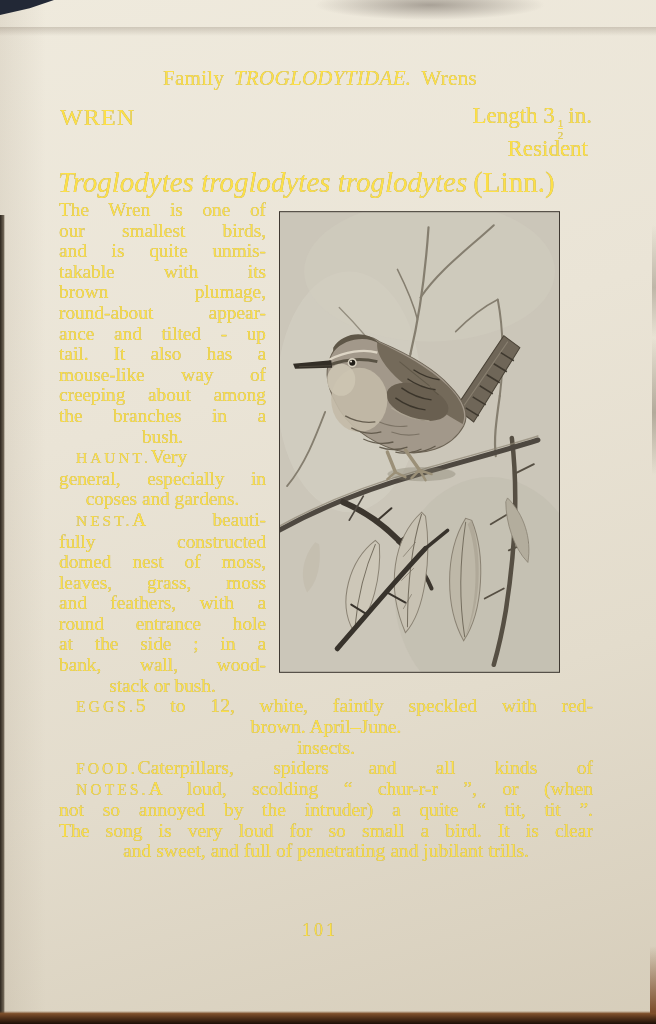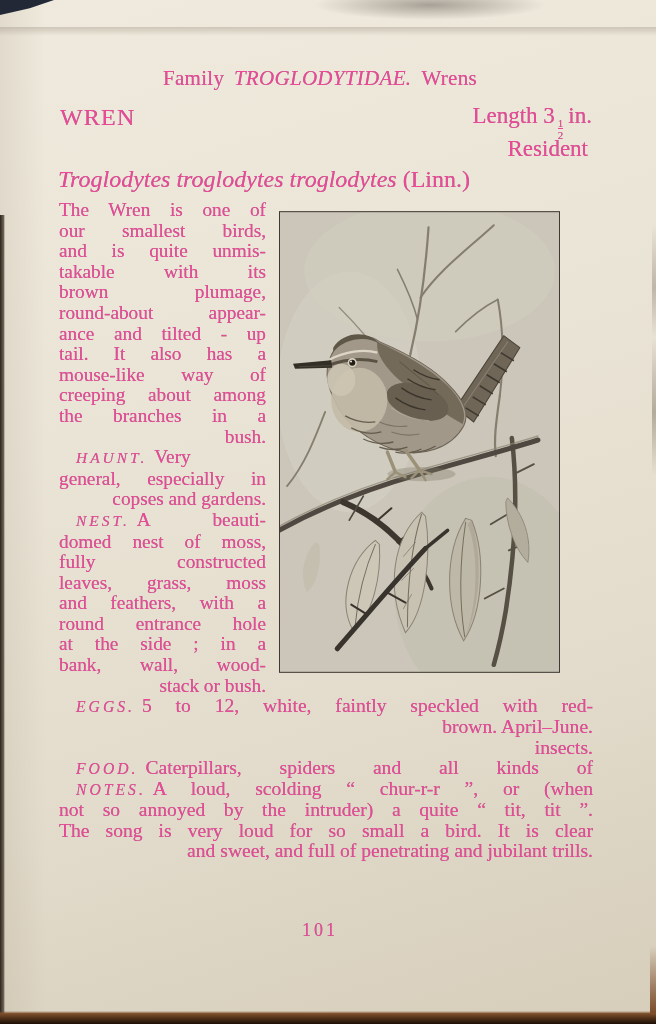--- a/index.html
+++ b/index.html
@@ -1,17 +1,17 @@
 <!DOCTYPE html>
 <html><head>
 <meta charset="utf-8">
 <style>
   html,body{margin:0;padding:0;background:#17130f;}
   #stage{position:relative;width:656px;height:1024px;overflow:hidden;
-         font-family:"Liberation Serif", serif;color:#ec4899;background:#17130f;}
+         font-family:"Liberation Serif", serif;color:#fde047;background:#17130f;}
   
   #paper{position:absolute;inset:0;
          background:linear-gradient(163deg,#efeadd 0%,#eae4d6 38%,#e3dccc 68%,#d6cdba 100%);}
   .left-gutter-shade{position:absolute;left:0;top:0;bottom:0;width:46px;
          background:linear-gradient(90deg,rgba(110,90,65,.10),rgba(110,90,65,0));}
   .top-crease{position:absolute;left:0;top:27px;width:100%;height:9px;
          background:linear-gradient(180deg,rgba(80,62,45,.20),rgba(80,62,45,0));}
   .top-smudge{position:absolute;left:315px;top:-10px;width:230px;height:30px;border-radius:50%;
          background:radial-gradient(closest-side,rgba(72,62,56,.42),rgba(72,62,56,0));}
   .corner-dark{position:absolute;left:0;top:0;width:54px;height:15px;background:#222836;
@@ -28,33 +28,33 @@
   .family-line{position:absolute;left:40px;top:66px;width:560px;text-align:center;
          font-size:21px;letter-spacing:.3px;}
   .family-line .it{font-style:italic;margin:0 5px 0 4px;}
   .page-title{position:absolute;left:60px;top:104px;font-size:24px;letter-spacing:1.2px;font-family:Liberation Serif, serif;}
   .length-line{position:absolute;right:64px;top:103px;font-size:23px;text-align:center;margin-left:48px;}
   .resident-line{position:absolute;right:68px;top:136px;font-size:23px;text-align:right;}
   .frac{display:inline-flex;flex-direction:column;align-items:center;vertical-align:-4px;
         margin-left:3px;font-size:11px;line-height:9px;}
   .frac .fd{border-top:1px solid currentColor;padding-top:1px;line-height:10px;}
   .unit{margin-left:5px;}
-  .species-line{position:absolute;left:58px;top:166px;font-size:24px;}
+  .species-line{position:absolute;left:58px;top:166px;font-size:29px;}
   .species-line .sp{font-style:italic;}
   .species-line .auth{margin-left:6px;}
   
   .leftcol{position:absolute;left:59px;top:200px;width:207px;
            font-size:19.3px;line-height:20.6px;}
   .notes{position:absolute;left:59px;top:696px;width:534px;
            font-size:19.6px;line-height:20.3px;}
-  .tl{text-align:right;white-space:nowrap;}
+  .tl{text-align:center;white-space:nowrap;}
   .tl.j{white-space:normal;text-align:justify;text-align-last:justify;}
   .tl.ind{text-indent:17px;}
   .head{font-size:.80em;letter-spacing:3px;}
-  .head:not(:empty){margin-right:7px;font-style:italic;}
+  .head:not(:empty){}
   #stage .tl, #stage .family-line, #stage .page-title, #stage .length-line,
   #stage .resident-line, #stage .species-line, #stage .page-num{
         text-shadow:0 0 .5px rgba(59,58,64,.55);}
   .page-num{position:absolute;left:40px;top:920px;width:560px;text-align:center;
         font-size:18px;letter-spacing:3px;}
   
   .plate{position:absolute;left:279px;top:211px;width:281px;height:462px;}
   .plate svg{display:block;width:100%;height:100%;}
 </style>
 </head>
@@ -100,22 +100,22 @@
     <div class="tl j"><span class="rest">ance and tilted - up</span></div>
     <div class="tl j"><span class="rest">tail.  It also has a</span></div>
     <div class="tl j"><span class="rest">mouse-like way of</span></div>
     <div class="tl j"><span class="rest">creeping about among</span></div>
     <div class="tl j"><span class="rest">the branches in a</span></div>
     <div class="tl"><span class="rest">bush.</span></div>
     <div class="tl j ind"><span class="head">HAUNT.</span><span class="rest">Very</span></div>
     <div class="tl j"><span class="rest">general, especially in</span></div>
     <div class="tl"><span class="rest">copses and gardens.</span></div>
     <div class="tl j ind"><span class="head">NEST.</span><span class="rest">A beauti-</span></div>
+    <div class="tl j"><span class="rest">fully constructed</span></div>
     <div class="tl j"><span class="rest">domed nest of moss,</span></div>
-    <div class="tl j"><span class="rest">fully constructed</span></div>
     <div class="tl j"><span class="rest">leaves, grass, moss</span></div>
     <div class="tl j"><span class="rest">and feathers, with a</span></div>
     <div class="tl j"><span class="rest">round entrance hole</span></div>
     <div class="tl j"><span class="rest">at the side ; in a</span></div>
     <div class="tl j"><span class="rest">bank, wall, wood-</span></div>
     <div class="tl"><span class="rest">stack or bush.</span></div>
   </div>
 
   <div class="plate">
     <svg viewBox="0 0 280 460" xmlns="http://www.w3.org/2000/svg">

